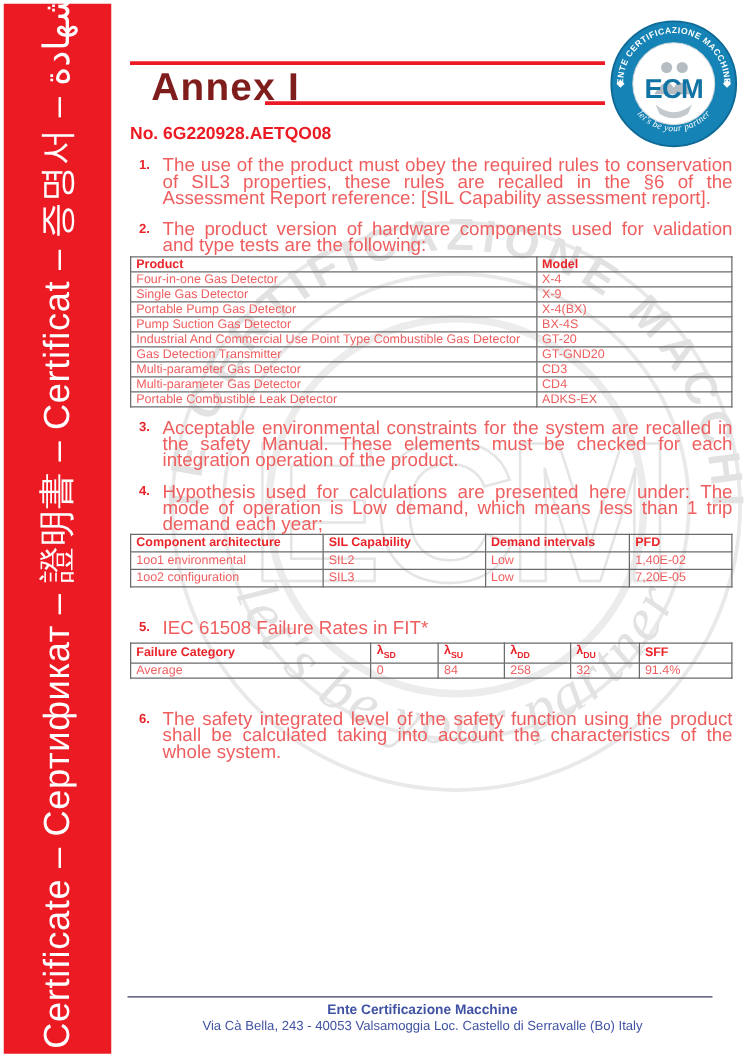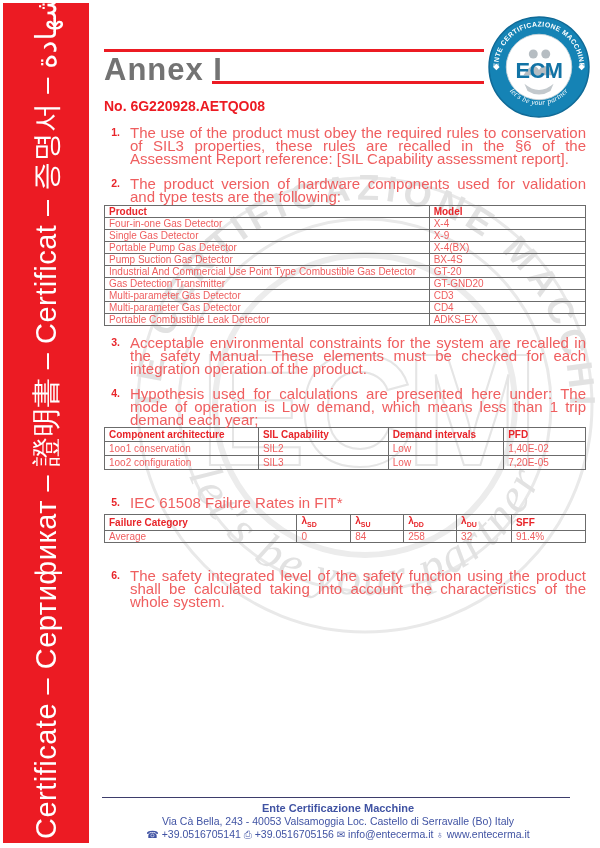--- a/index.html
+++ b/index.html
@@ -14,21 +14,21 @@
            color:#ffffff; font-size:29px; line-height:86px; padding-left:6px;
            white-space:nowrap; letter-spacing:0.5px; }
 
   
   .watermark { position:absolute; left:135px; top:175px; pointer-events:none; }
 
   
   .hline { position:absolute; height:3px; background:#ec1b23; }
   .hline-top { left:104px; top:49px; width:380px; }
   .hline-mid { left:212px; top:81px; width:272px; }
-  .title { position:absolute; left:104px; top:52px; font-size:31px; font-weight:bold; color:#737373; letter-spacing:1px; }
+  .title { position:absolute; left:121px; top:52px; font-size:31px; font-weight:bold; color:#7f1d1d; letter-spacing:1px; }
   .cert-no { position:absolute; left:104px; top:98px; font-size:14px; font-weight:bold; color:#ec1b23; }
   .logo { position:absolute; left:487px; top:15px; }
 
   
   .content { position:absolute; left:104px; top:126px; width:482px; color:#ef5e5f; }
   .item { display:flex; margin-bottom:12px; }
   .item .num { width:16px; margin-right:10px; font-weight:bold; color:#e8252a; font-size:10.5px; line-height:13px; text-align:right; flex:none; }
   .item .itext { flex:1; font-size:15px; line-height:13px; text-align:justify; }
 
   table { width:100%; border-collapse:collapse; margin-bottom:26px; }
@@ -183,21 +183,21 @@
           <col style="width:17%">
         </colgroup>
       <tbody>
           <tr>
         <th>Component architecture</th>
         <th>SIL Capability</th>
         <th>Demand intervals</th>
         <th>PFD</th>
       </tr>
       <tr>
-        <td>1oo1 conservation</td>
+        <td>1oo1 environmental</td>
         <td>SIL2</td>
         <td>Low</td>
         <td>1,40E-02</td>
       </tr>
       <tr>
         <td>1oo2 configuration</td>
         <td>SIL3</td>
         <td>Low</td>
         <td>7,20E-05</td>
       </tr>
@@ -242,25 +242,15 @@
       <span class="num">6.</span>
       <div class="itext">The safety integrated level of the safety function using the product shall be calculated taking into account the characteristics of the whole system.</div>
     </div>
 
   </div>
 
   <div class="footer-line"></div>
   <div class="footer">
     <div class="f-company">Ente Certificazione Macchine</div>
     <div class="f-addr">Via Cà Bella, 243 - 40053 Valsamoggia Loc. Castello di Serravalle (Bo) Italy</div>
-    <div class="f-contact">
-      <span class="icon">☎</span>
-      <span>+39.0516705141</span>
-      <span class="icon">⎙</span>
-      <span>+39.0516705156</span>
-      <span class="icon">✉</span>
-      <span>info@entecerma.it</span>
-      <span class="icon">♁</span>
-      <span>www.entecerma.it</span>
-    </div>
   </div>
 
 </div>
 
 </body></html>

